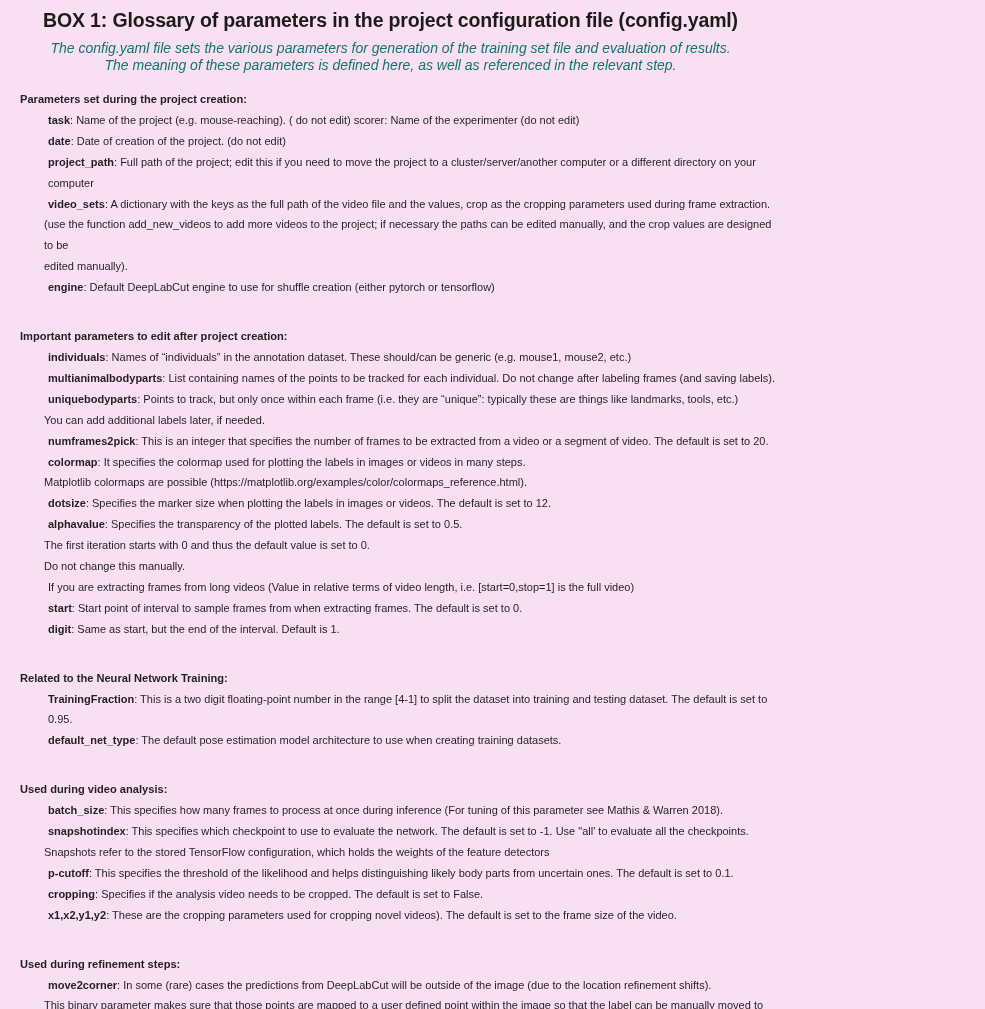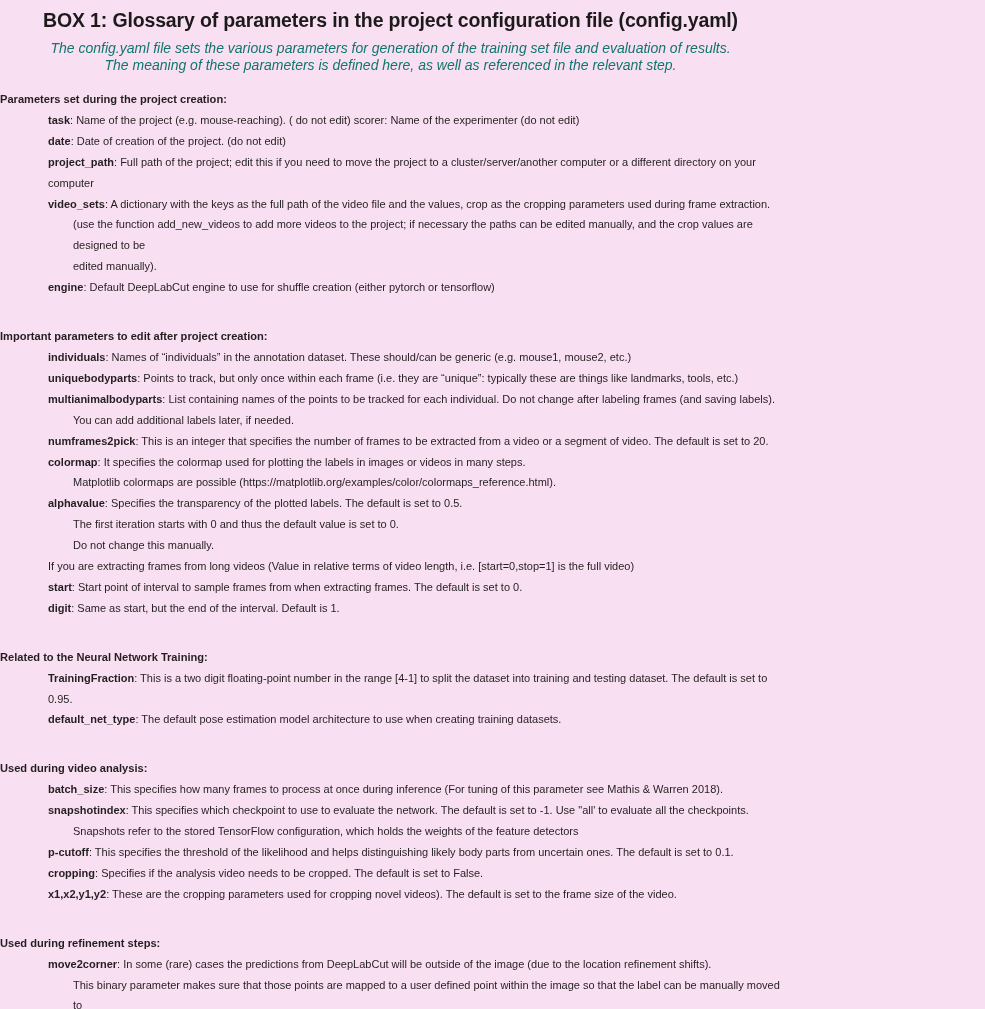--- a/index.html
+++ b/index.html
@@ -48,29 +48,30 @@
     margin-top: 15px;
     font-size: 11.1px;
     line-height: 20.9px;
     color: #231f20;
   }
   .section { margin-bottom: 0; }
   .section + .section { margin-top: 28px; }
 
   .sec-head {
     font-weight: bold;
+    padding-left: 20px;
     font-size: 11.1px;
     line-height: 20.9px;
   }
   .line {
     padding-left: 48px;
     line-height: 20.9px;
     font-size: 11px;
   }
-  .line.cont { padding-left: 73px; }
+  .line.cont { padding-left: 44px; }
   .term { font-weight: bold; }
 </style>
 </head>
 <body>
 
 <div id="box">
 
   <div class="box-title">BOX 1: Glossary of parameters in the project configuration file (config.yaml)</div>
 
   <div class="subtitle">
@@ -85,26 +86,27 @@
         <div class="line"><span class="term">date</span><span>: Date of creation of the project. (do not edit)</span></div>
         <div class="line"><span class="term">project_path</span><span>: Full path of the project; edit this if you need to move the project to a cluster/server/another computer or a different directory on your computer</span></div>
         <div class="line"><span class="term">video_sets</span><span>: A dictionary with the keys as the full path of the video file and the values, crop as the cropping parameters used during frame extraction.</span></div>
         <div class="line cont">(use the function add_new_videos to add more videos to the project; if necessary the paths can be edited manually, and the crop values are designed to be</div>
         <div class="line cont">edited manually).</div>
         <div class="line"><span class="term">engine</span><span>: Default DeepLabCut engine to use for shuffle creation (either pytorch or tensorflow)</span></div>
       </div>
       <div class="section">
         <div class="sec-head">Important parameters to edit after project creation:</div>
         <div class="line"><span class="term">individuals</span><span>: Names of “individuals” in the annotation dataset. These should/can be generic (e.g. mouse1, mouse2, etc.)</span></div>
+        <div class="line"><span class="term">multianimalbodyparts</span><span>: List containing names of the points to be tracked for each individual. Do not change after labeling frames (and saving labels).</span></div>
         <div class="line"><span class="term">uniquebodyparts</span><span>: Points to track, but only once within each frame (i.e. they are “unique”: typically these are things like landmarks, tools, etc.)</span></div>
-        <div class="line"><span class="term">multianimalbodyparts</span><span>: List containing names of the points to be tracked for each individual. Do not change after labeling frames (and saving labels).</span></div>
         <div class="line cont">You can add additional labels later, if needed.</div>
         <div class="line"><span class="term">numframes2pick</span><span>: This is an integer that specifies the number of frames to be extracted from a video or a segment of video. The default is set to 20.</span></div>
         <div class="line"><span class="term">colormap</span><span>: It specifies the colormap used for plotting the labels in images or videos in many steps.</span></div>
         <div class="line cont">Matplotlib colormaps are possible (https://matplotlib.org/examples/color/colormaps_reference.html).</div>
+        <div class="line"><span class="term">dotsize</span><span>: Specifies the marker size when plotting the labels in images or videos. The default is set to 12.</span></div>
         <div class="line"><span class="term">alphavalue</span><span>: Specifies the transparency of the plotted labels. The default is set to 0.5.</span></div>
         <div class="line cont">The first iteration starts with 0 and thus the default value is set to 0.</div>
         <div class="line cont">Do not change this manually.</div>
         <div class="line"><span>If you are extracting frames from long videos (Value in relative terms of video length, i.e. [start=0,stop=1] is the full video)</span></div>
         <div class="line"><span class="term">start</span><span>: Start point of interval to sample frames from when extracting frames. The default is set to 0.</span></div>
         <div class="line"><span class="term">digit</span><span>: Same as start, but the end of the interval. Default is 1.</span></div>
       </div>
       <div class="section">
         <div class="sec-head">Related to the Neural Network Training:</div>
         <div class="line"><span class="term">TrainingFraction</span><span>: This is a two digit floating-point number in the range [4-1] to split the dataset into training and testing dataset. The default is set to 0.95.</span></div>

